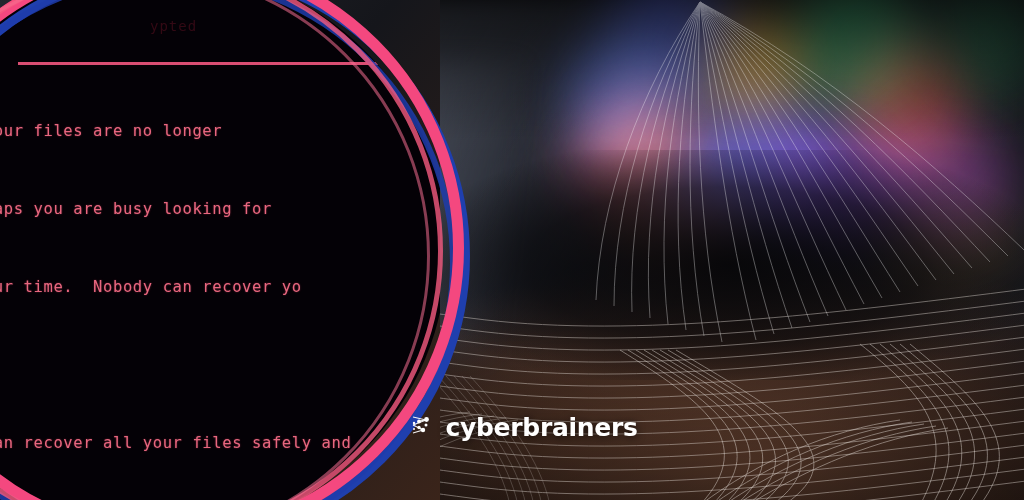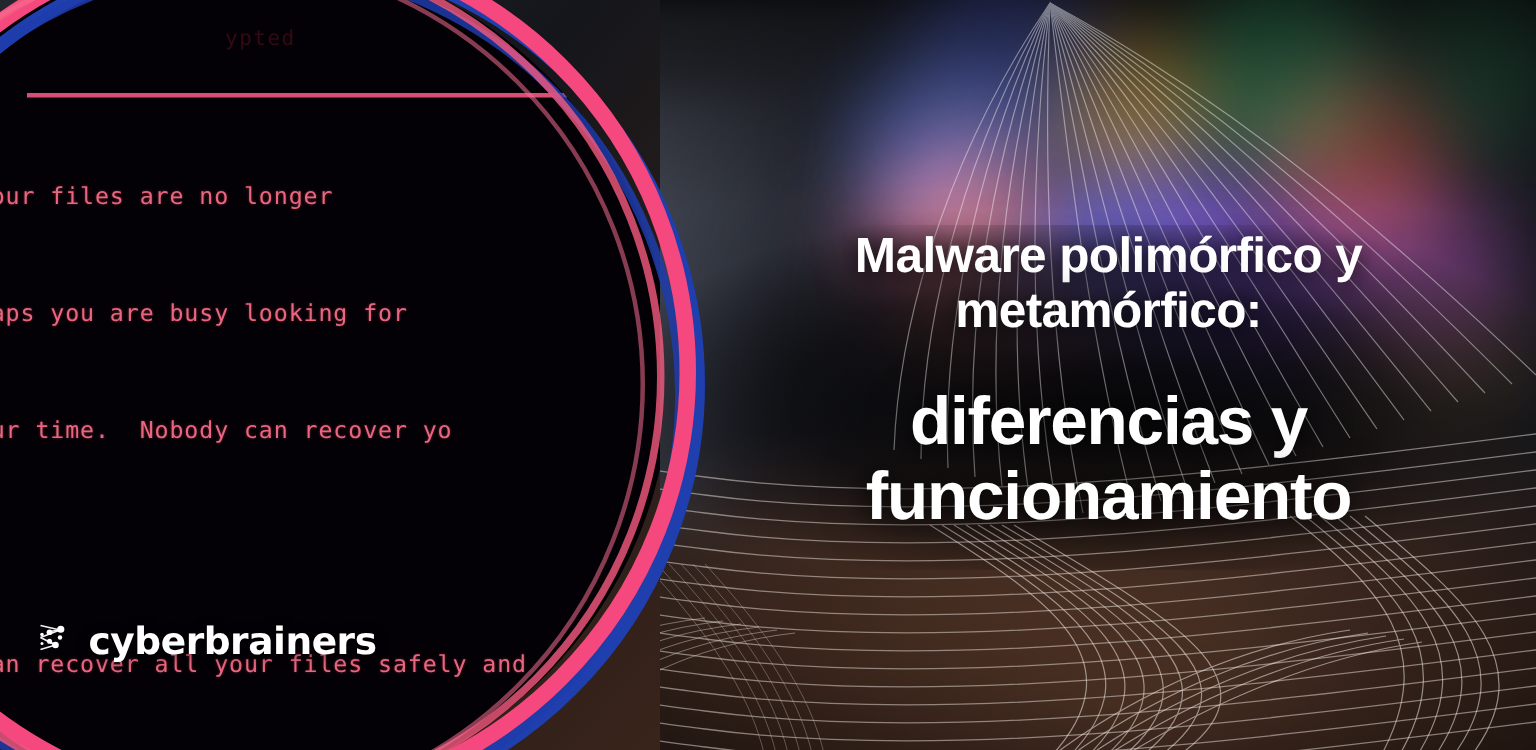--- a/index.html
+++ b/index.html
@@ -183,20 +183,21 @@
     text-shadow: 0 2px 16px rgba(0,0,0,0.8), 0 0 30px rgba(0,0,0,0.5);
   }
 
   
   .logo {
     position: absolute;
     left: 0; right: 0;
     top: 412px;
     display: flex;
     align-items: center;
+    justify-content: center;
     gap: 9px;
     z-index: 30;
     padding-left: 24px;
   }
   .logo-mark { display: block; }
   .logo-word {
     color: #fff;
     font-size: 25px;
     font-weight: 700;
     letter-spacing: -0.3px;
@@ -391,30 +392,20 @@
   </div>
 
   <div class="ring-wrap">
     <div class="ring ring-blue"></div>
     <div class="ring ring-blue2"></div>
     <div class="ring ring-pink"></div>
     <div class="ring ring-pink2"></div>
     <div class="ring ring-pink3"></div>
   </div>
 
-  <div class="copy">
-    <h1 class="headline">
-      <span>Malware polimórfico y</span><br>
-      <span>metamórfico:</span>
-    </h1>
-    <h2 class="subhead">
-      <span>diferencias y</span><br>
-      <span>funcionamiento</span>
-    </h2>
-  </div>
 
   <div class="logo">
     <span class="logo-mark">
       <svg width="26" height="26" viewBox="0 0 26 26" xmlns="http://www.w3.org/2000/svg">
         <g stroke="#ffffff" stroke-width="1.1" opacity="0.95">
           <line x1="3" y1="5" x2="16" y2="8"></line>
           <line x1="3" y1="13" x2="16" y2="8"></line>
           <line x1="3" y1="13" x2="13" y2="18"></line>
           <line x1="3" y1="21" x2="13" y2="18"></line>
           <line x1="9" y1="9" x2="16" y2="8"></line>

